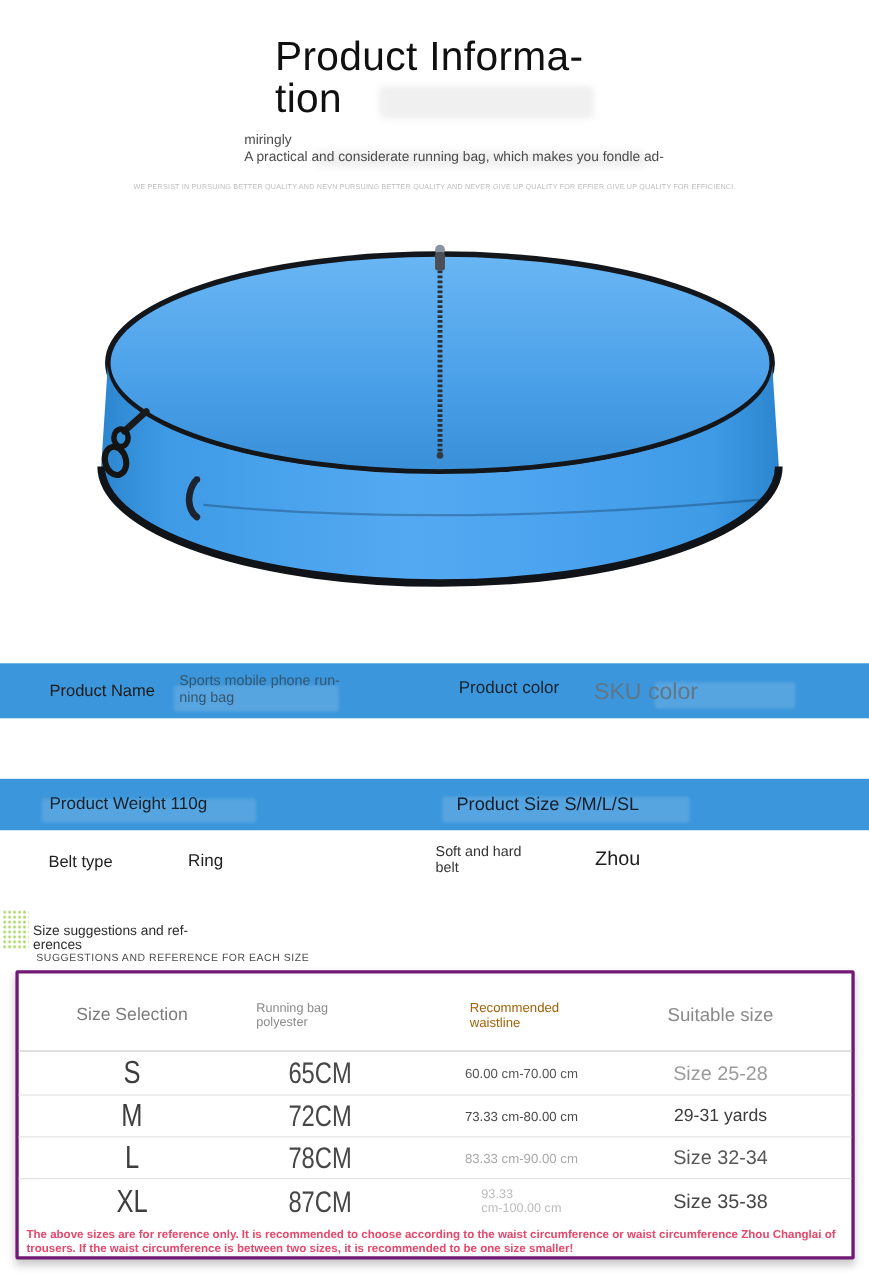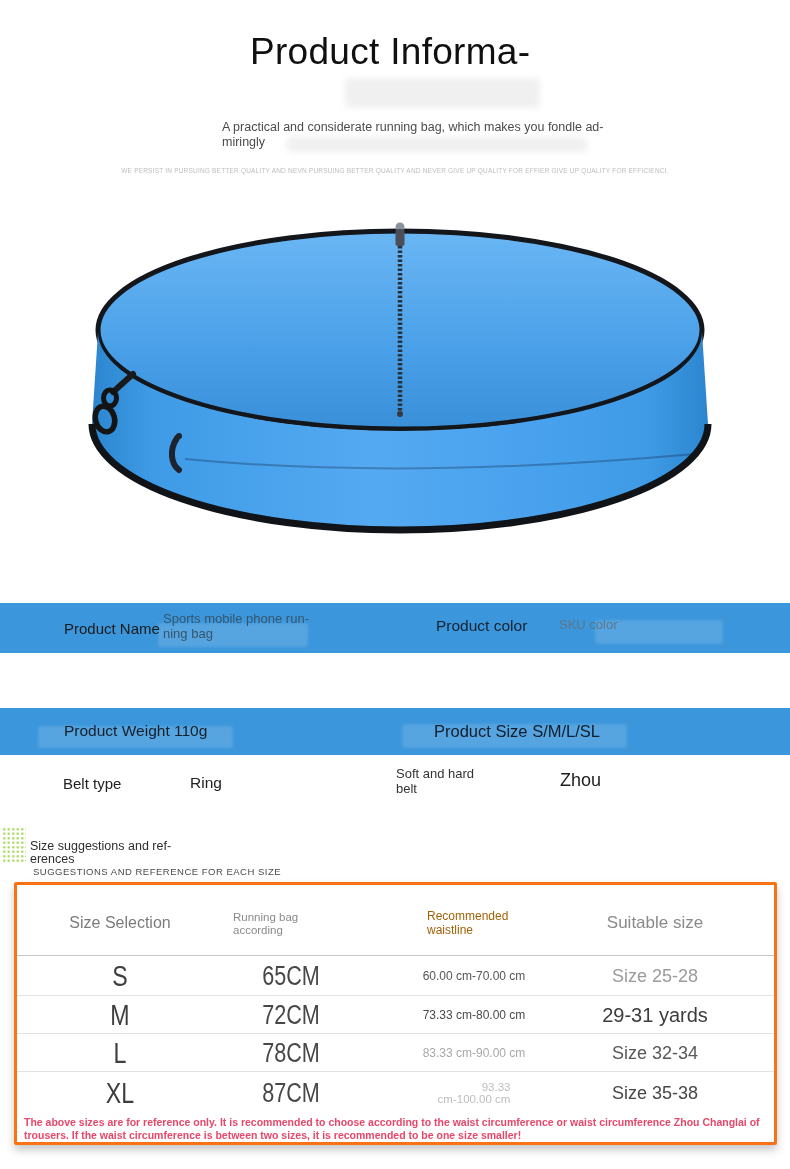--- a/index.html
+++ b/index.html
@@ -18,27 +18,27 @@
 
   
   .photo{position:absolute;left:55px;top:212px;width:690px;height:333px;}
 
   
   .inforow{position:absolute;left:0;width:790px;}
   .row1{top:603px;height:50px;background:#3b96db;}
   .row2{top:653px;height:55px;background:#ffffff;}
   .row3{top:708px;height:47px;background:#3b96db;}
   .row4{top:755px;height:60px;background:#ffffff;text-decoration:underline;}
-  .cell{position:absolute;white-space:nowrap;margin-left:19px;}
+  .cell{position:absolute;white-space:nowrap;}
   .bpatch{position:absolute;background:rgba(255,255,255,.14);filter:blur(1.5px);border-radius:3px;}
 
   .r1-label{left:45px;top:17px;font-size:15px;color:#1b1b1b;}
   .r1-value{left:163px;top:9px;font-size:13px;line-height:14.5px;color:#35566d;white-space:nowrap;position:absolute;}
   .r1-rlabel{left:417px;top:14px;font-size:15.5px;color:#15232f;}
-  .r1-rvalue{left:540px;top:14px;font-size:13px;color:#5f7789;}
+  .r1-rvalue{left:540px;top:14px;font-size:21px;color:#5f7789;}
 
   .r2-label{left:42px;top:20px;font-size:14.5px;color:#252525;}
   .r2-value{left:163px;top:17px;font-size:17.5px;color:#2a2a2a;}
   .r2-rtext{left:420px;top:21px;font-size:12.5px;color:#2b2b2b;}
 
   .r3-ltext{left:45px;top:14px;font-size:15.5px;color:#12202c;}
   .r3-rtext{left:415px;top:14px;font-size:16.5px;color:#0f1e2c;}
 
   .r4-label{left:44px;top:20px;font-size:15px;color:#222;}
   .r4-value{left:171px;top:19px;font-size:15.5px;color:#222;}
@@ -47,61 +47,62 @@
 
   
   .dots{position:absolute;left:2px;top:827px;width:24px;height:36px;
         background-image:radial-gradient(circle,#a8d95e 1.1px,rgba(0,0,0,0) 1.4px);
         background-size:4.5px 4.5px;opacity:.95;}
   .size-heading{position:absolute;left:30px;top:840px;font-size:12.5px;line-height:13px;color:#2e2e2e;}
   .size-subheading{position:absolute;left:33px;top:866px;font-size:9.5px;letter-spacing:.5px;color:#4b4b4b;}
 
   
   .sizetable{position:absolute;left:14px;top:882px;width:763px;height:263px;box-sizing:border-box;
-             background:#fff;border:3px solid #f97316;border-radius:2px;
+             background:#fff;border:3px solid #701a75;border-radius:2px;
              box-shadow:0 5px 8px rgba(0,0,0,.22);}
   .sthead{position:absolute;left:0;top:0;width:100%;height:71px;border-bottom:1px solid #c6c6c6;box-sizing:border-box;}
   .h-size{position:absolute;left:103px;top:38px;transform:translate(-50%,-50%);font-size:16px;color:#7b7b7b;white-space:nowrap;}
   .h-per{position:absolute;left:216px;top:26px;font-size:11.5px;line-height:13px;color:#8a8a8a;}
   .h-waist{position:absolute;left:410px;top:25px;font-size:12px;line-height:13.5px;color:#a16207;}
   .h-suit{position:absolute;left:638px;top:38px;transform:translate(-50%,-50%);font-size:17px;color:#8a8a8a;white-space:nowrap;}
 
   .strow{position:absolute;left:0;width:100%;border-top:1px solid #e2e2e2;box-sizing:border-box;}
   .strow.first{border-top:none;}
   .rS{top:71px;height:39px;}
   .rM{top:110px;height:38px;}
   .rL{top:148px;height:38px;}
   .rXL{top:186px;height:42px;}
   .sz,.pm,.wl,.st,.wl2{position:absolute;top:50%;white-space:nowrap;}
   .sz{left:103px;font-size:29px;color:#3e3e3e;transform:translate(-50%,-50%) scaleX(.8);}
   .pm{left:274px;font-size:27px;color:#474747;transform:translate(-50%,-50%) scaleX(.8);}
   .wl{left:457px;font-size:12px;transform:translate(-50%,-50%);}
   .st{left:638px;font-size:18px;transform:translate(-50%,-50%);}
-  .wl2{left:457px;font-size:11.5px;line-height:12.5px;transform:translate(-50%,-50%);text-align:right;}
+  .wl2{left:457px;font-size:11.5px;line-height:12.5px;transform:translate(-50%,-50%);text-align:left;}
   .rS .wl{color:#555;} .rS .st{color:#9b9b9b;}
-  .rM .wl{color:#4a4a4a;} .rM .st{color:#3c3c3c;font-size:20px;}
+  .rM .wl{color:#4a4a4a;} .rM .st{color:#3c3c3c;font-size:16px;}
   .rL .wl{color:#a8a8a8;} .rL .st{color:#585858;}
   .rXL .wl2{color:#bcbcbc;} .rXL .st{color:#474747;}
 
   .stnote{position:absolute;left:7px;top:231px;width:745px;
           font-size:10.5px;line-height:12.5px;font-weight:bold;color:#e7476a;}
 </style>
 </head>
 <body>
 
 <div class="page">
 
   <div class="ghost g1"></div>
   <div class="ghost g2"></div>
   <div class="title">
     <div>Product Informa-</div>
+    <div>tion</div>
   </div>
   <div class="subtitle">
+    <div>miringly</div>
     <div>A practical and considerate running bag, which makes you fondle ad-</div>
-    <div>miringly</div>
   </div>
   <div class="tagline">WE PERSIST IN PURSUING BETTER QUALITY AND NEVN PURSUING BETTER QUALITY AND NEVER GIVE UP QUALITY FOR EFFIER GIVE UP QUALITY FOR EFFICIENCI.</div>
 
   <svg class="photo" viewBox="0 0 690 333">
     <defs>
       <linearGradient id="gF" x1="0" y1="0" x2="1" y2="0">
         <stop offset="0" stop-color="#2c86cf"></stop>
         <stop offset=".1" stop-color="#3f9be6"></stop>
         <stop offset=".45" stop-color="#54aaf2"></stop>
         <stop offset=".7" stop-color="#4aa2ee"></stop>
@@ -171,21 +172,21 @@
     <div>Size suggestions and ref-</div>
     <div>erences</div>
   </div>
   <div class="size-subheading">SUGGESTIONS AND REFERENCE FOR EACH SIZE</div>
 
   <div class="sizetable">
     <div class="sthead">
       <span class="h-size">Size Selection</span>
       <div class="h-per">
         <div>Running bag</div>
-        <div>according</div>
+        <div>polyester</div>
       </div>
       <div class="h-waist">
         <div>Recommended</div>
         <div>waistline</div>
       </div>
       <span class="h-suit">Suitable size</span>
     </div>
 
     <div class="strow first rS">
       <span class="sz">S</span>

